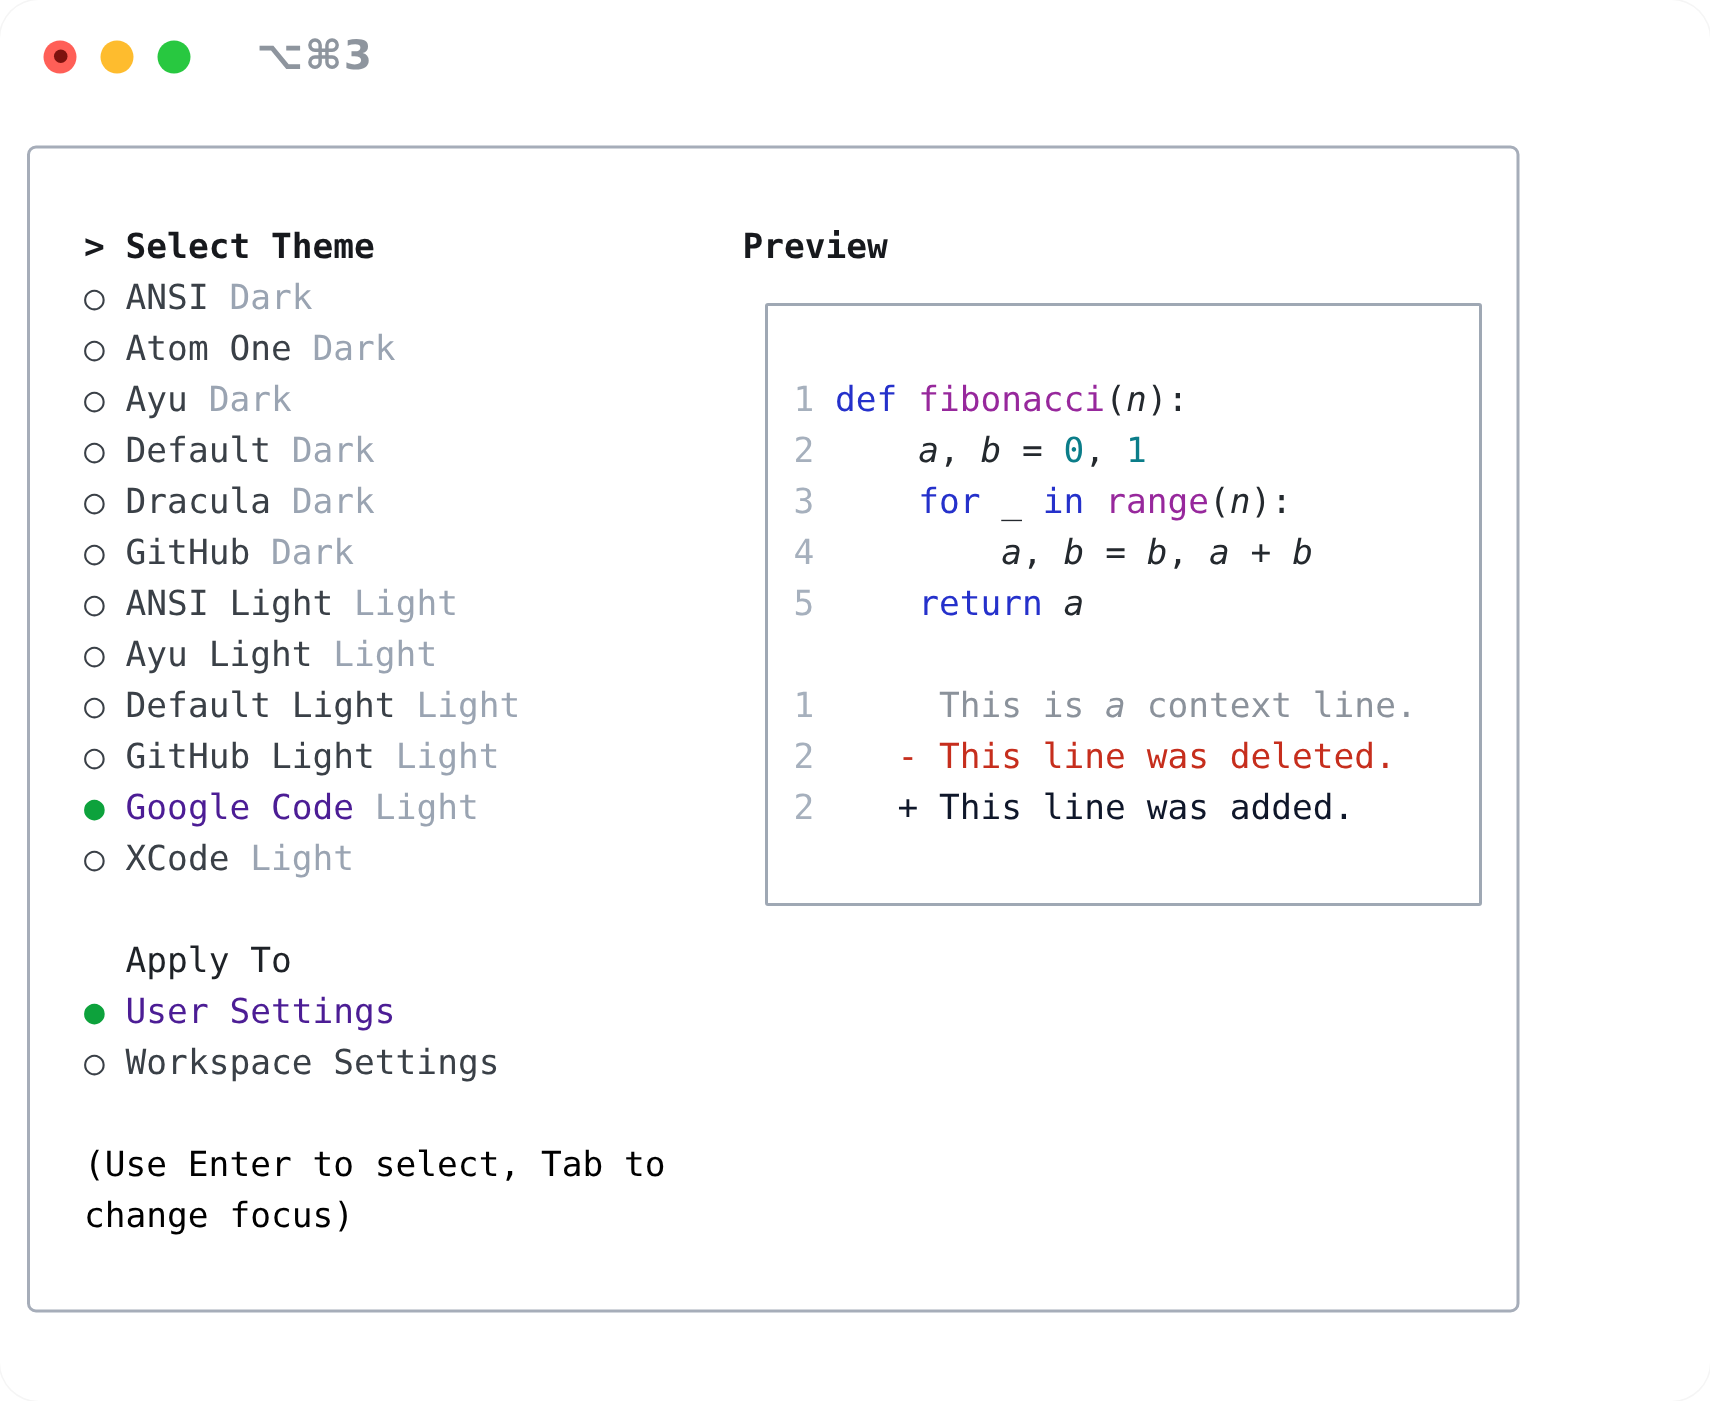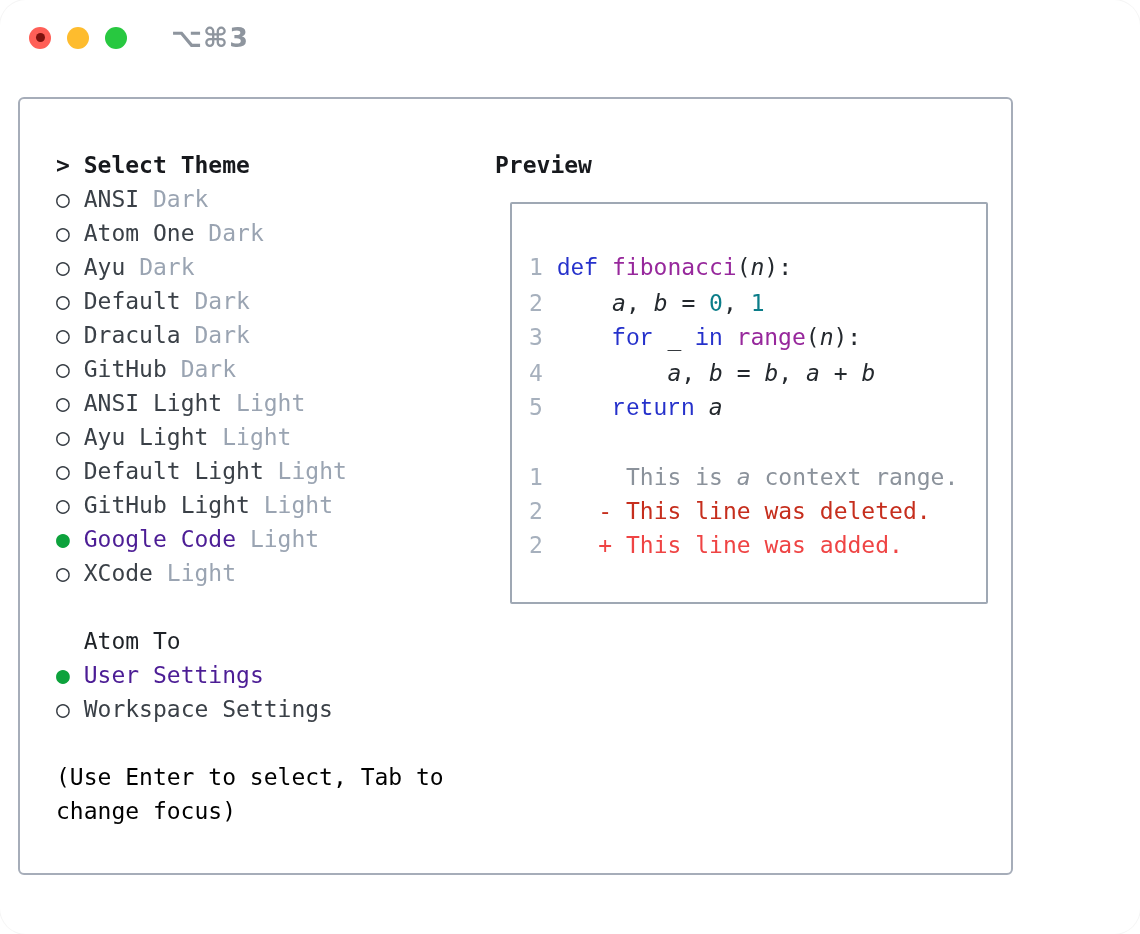--- a/index.html
+++ b/index.html
@@ -66,28 +66,28 @@
     position: absolute; left: 490px; top: 103px;
     width: 478px; height: 402px;
     border: 2px solid #9fa8b4; border-radius: 2px;
     background: #ffffff; overflow: hidden;
   }
   .code { padding: 46px 0 0 17px; }
   .pline { white-space: pre; line-height: 34px; font-size: 23px; color: #24292e; }
   .blank { height: 34px; }
   .ln       { color: #a6b0bd; }
   .seg-pl   { color: #24292e; }
-  .seg-kw   { color: #2531cb; font-family: Liberation Mono, monospace; }
+  .seg-kw   { color: #2531cb; }
   .seg-fn   { color: #97289c; text-align: right; }
   .seg-lit  { color: #0b7d89; }
   .seg-var  { color: #24292e; font-style: italic; }
   .seg-ctx  { color: #8b929b; }
   .seg-ctxv { color: #8b929b; font-style: italic; }
   .seg-del  { color: #c62e1d; }
-  .seg-add  { color: #ef4444; }
+  .seg-add  { color: #0f172a; }
 </style>
 </head>
 <body>
 
 <div class="window">
 
   <div class="titlebar">
     <span class="tl red">
         <span class="dot"></span>
       </span>
@@ -111,21 +111,21 @@
           <div class="row theme-item"><span class="radio">○</span> <span class="t-name">ANSI Light</span> <span class="t-var">Light</span></div>
           <div class="row theme-item"><span class="radio">○</span> <span class="t-name">Ayu Light</span> <span class="t-var">Light</span></div>
           <div class="row theme-item"><span class="radio">○</span> <span class="t-name">Default Light</span> <span class="t-var">Light</span></div>
           <div class="row theme-item"><span class="radio">○</span> <span class="t-name">GitHub Light</span> <span class="t-var">Light</span></div>
           <div class="row theme-item sel"><span class="radio">●</span> <span class="t-name">Google Code</span> <span class="t-var">Light</span></div>
           <div class="row theme-item"><span class="radio">○</span> <span class="t-name">XCode</span> <span class="t-var">Light</span></div>
         </div>
 
       <div class="spacer"></div>
 
-      <div class="row apply-header">  <span>Atom To</span></div>
+      <div class="row apply-header">  <span>Apply To</span></div>
 
       <div id="apply-list">
           <div class="row apply-item sel"><span class="radio">●</span> <span class="a-label">User Settings</span></div>
           <div class="row apply-item"><span class="radio">○</span> <span class="a-label">Workspace Settings</span></div>
         </div>
 
       <div class="spacer"></div>
 
       <div class="hint">(Use Enter to select, Tab to change focus)</div>
     </div>
@@ -135,20 +135,20 @@
     </div>
 
     <div class="preview-box">
       <div class="code" id="preview-code">
           <div class="pline"><span class="ln">1</span> <span class="seg-kw">def</span><span class="seg-pl"> </span><span class="seg-fn">fibonacci</span><span class="seg-pl">(</span><span class="seg-var">n</span><span class="seg-pl">):</span></div>
           <div class="pline"><span class="ln">2</span> <span class="seg-pl">    </span><span class="seg-var">a</span><span class="seg-pl">, </span><span class="seg-var">b</span><span class="seg-pl"> = </span><span class="seg-lit">0</span><span class="seg-pl">, </span><span class="seg-lit">1</span></div>
           <div class="pline"><span class="ln">3</span> <span class="seg-pl">    </span><span class="seg-kw">for</span><span class="seg-pl"> _ </span><span class="seg-kw">in</span><span class="seg-pl"> </span><span class="seg-fn">range</span><span class="seg-pl">(</span><span class="seg-var">n</span><span class="seg-pl">):</span></div>
           <div class="pline"><span class="ln">4</span> <span class="seg-pl">        </span><span class="seg-var">a</span><span class="seg-pl">, </span><span class="seg-var">b</span><span class="seg-pl"> = </span><span class="seg-var">b</span><span class="seg-pl">, </span><span class="seg-var">a</span><span class="seg-pl"> + </span><span class="seg-var">b</span></div>
           <div class="pline"><span class="ln">5</span> <span class="seg-pl">    </span><span class="seg-kw">return</span><span class="seg-pl"> </span><span class="seg-var">a</span></div>
           <div class="blank"></div>
-          <div class="pline"><span class="ln">1</span> <span class="seg-ctx">     This is </span><span class="seg-ctxv">a</span><span class="seg-ctx"> context range.</span></div>
+          <div class="pline"><span class="ln">1</span> <span class="seg-ctx">     This is </span><span class="seg-ctxv">a</span><span class="seg-ctx"> context line.</span></div>
           <div class="pline"><span class="ln">2</span> <span class="seg-del">   - This line was deleted.</span></div>
           <div class="pline"><span class="ln">2</span> <span class="seg-add">   + This line was added.</span></div>
         </div>
     </div>
 
   </div>
 </div>
 
 </body></html>

